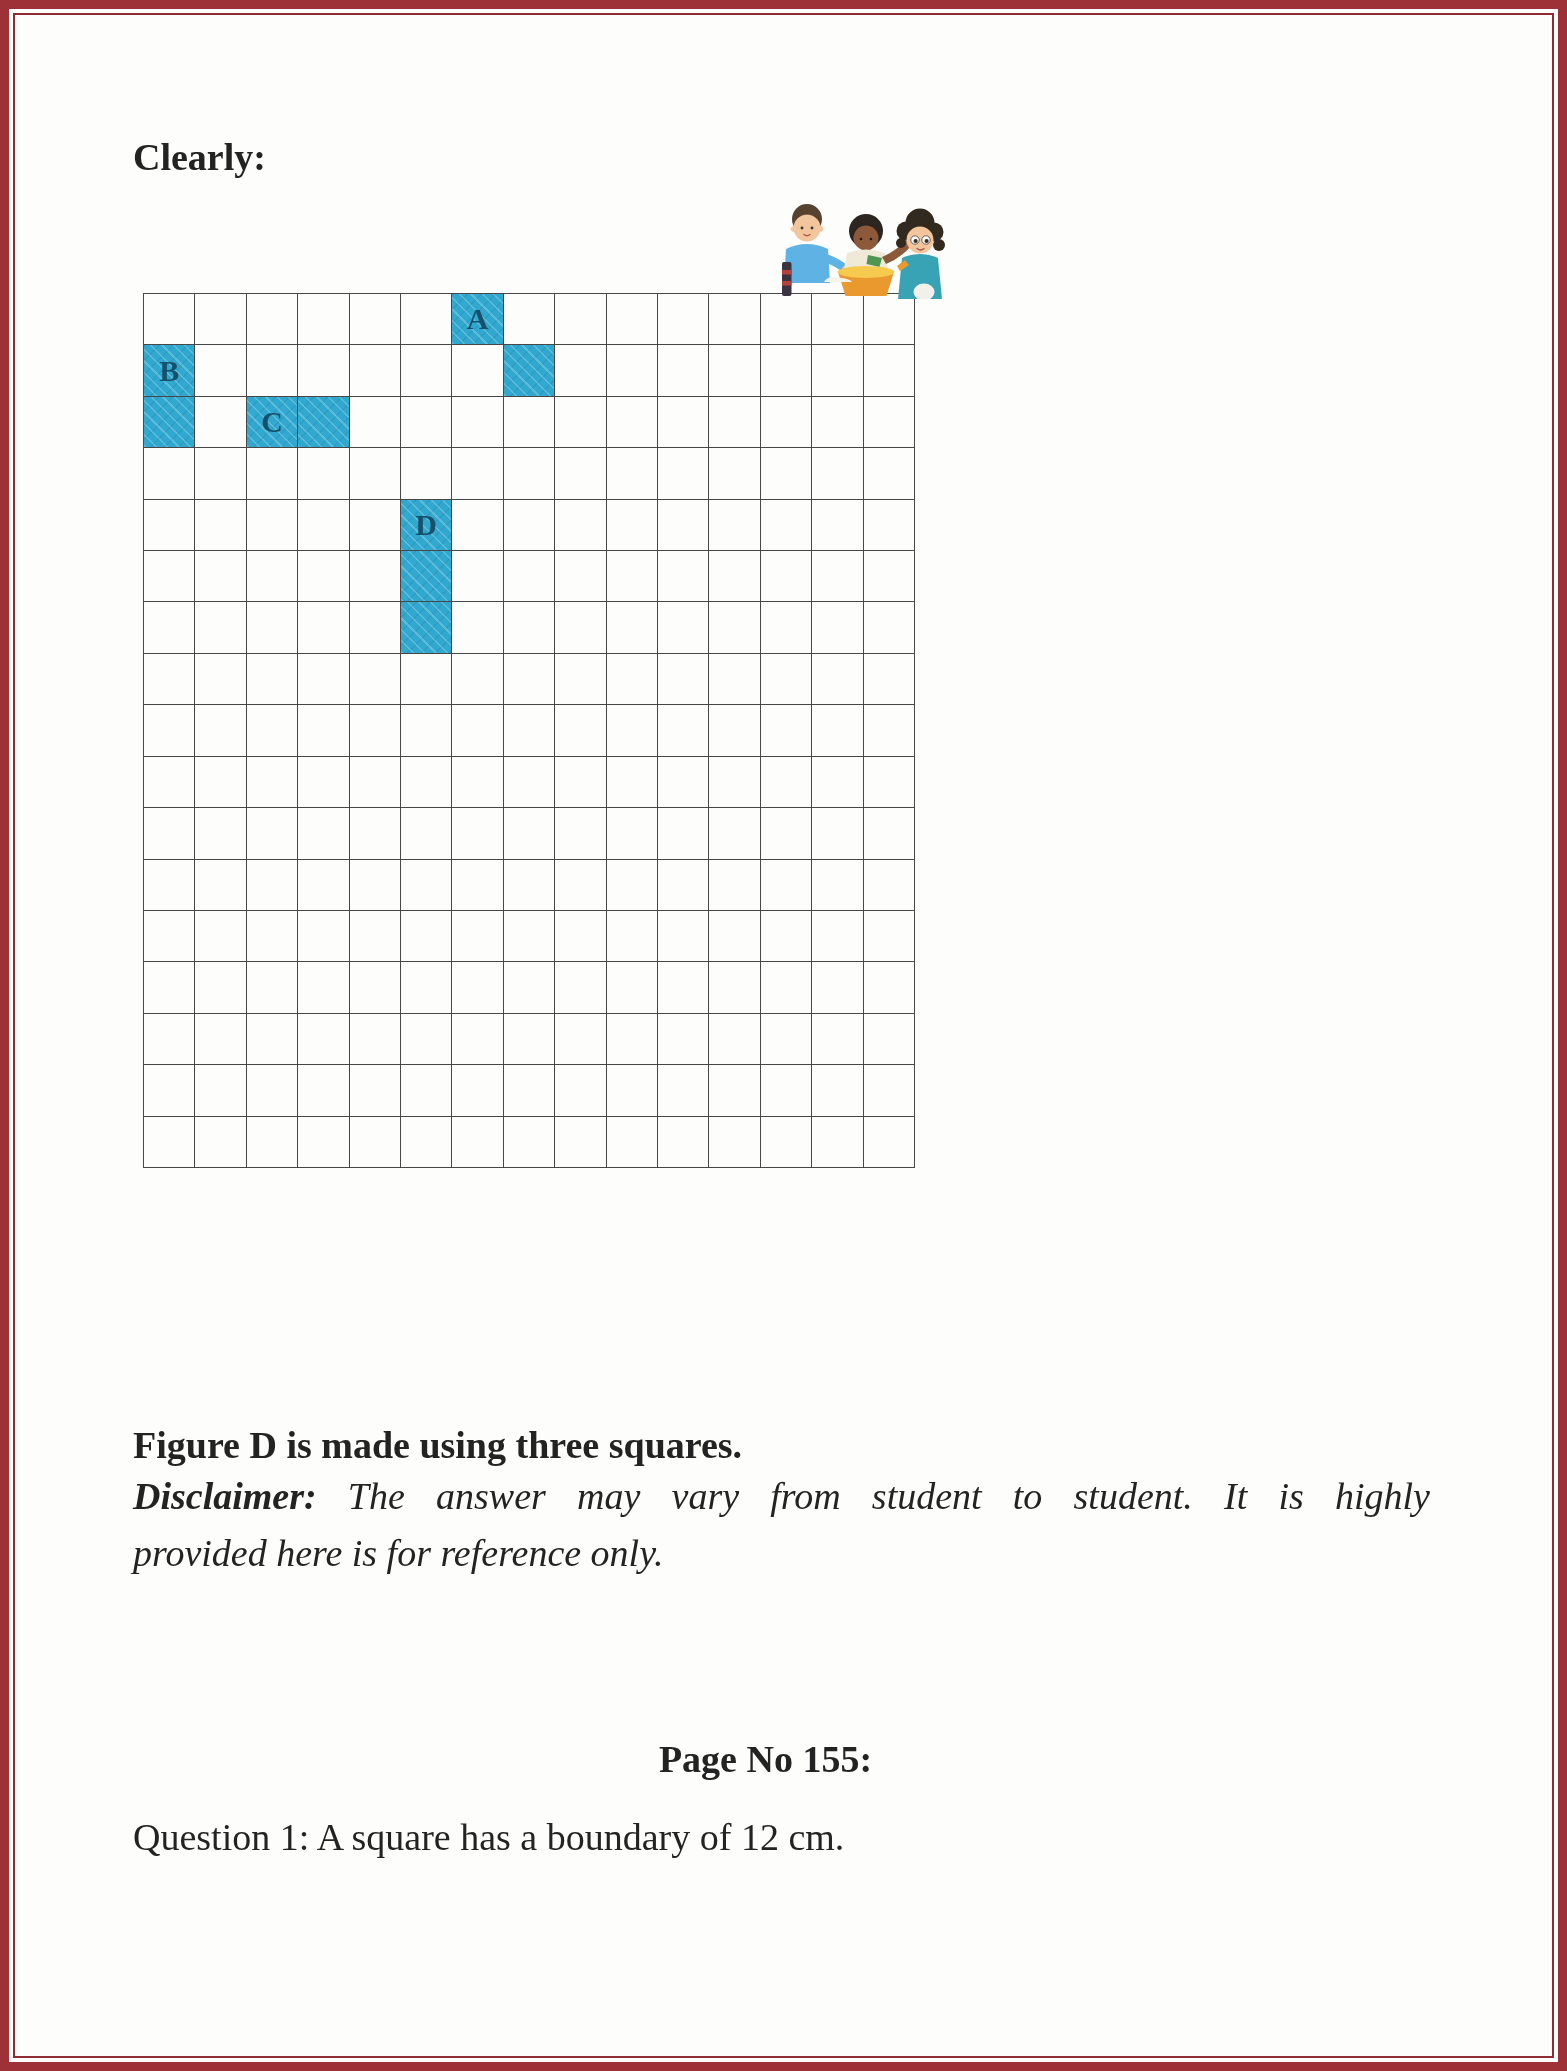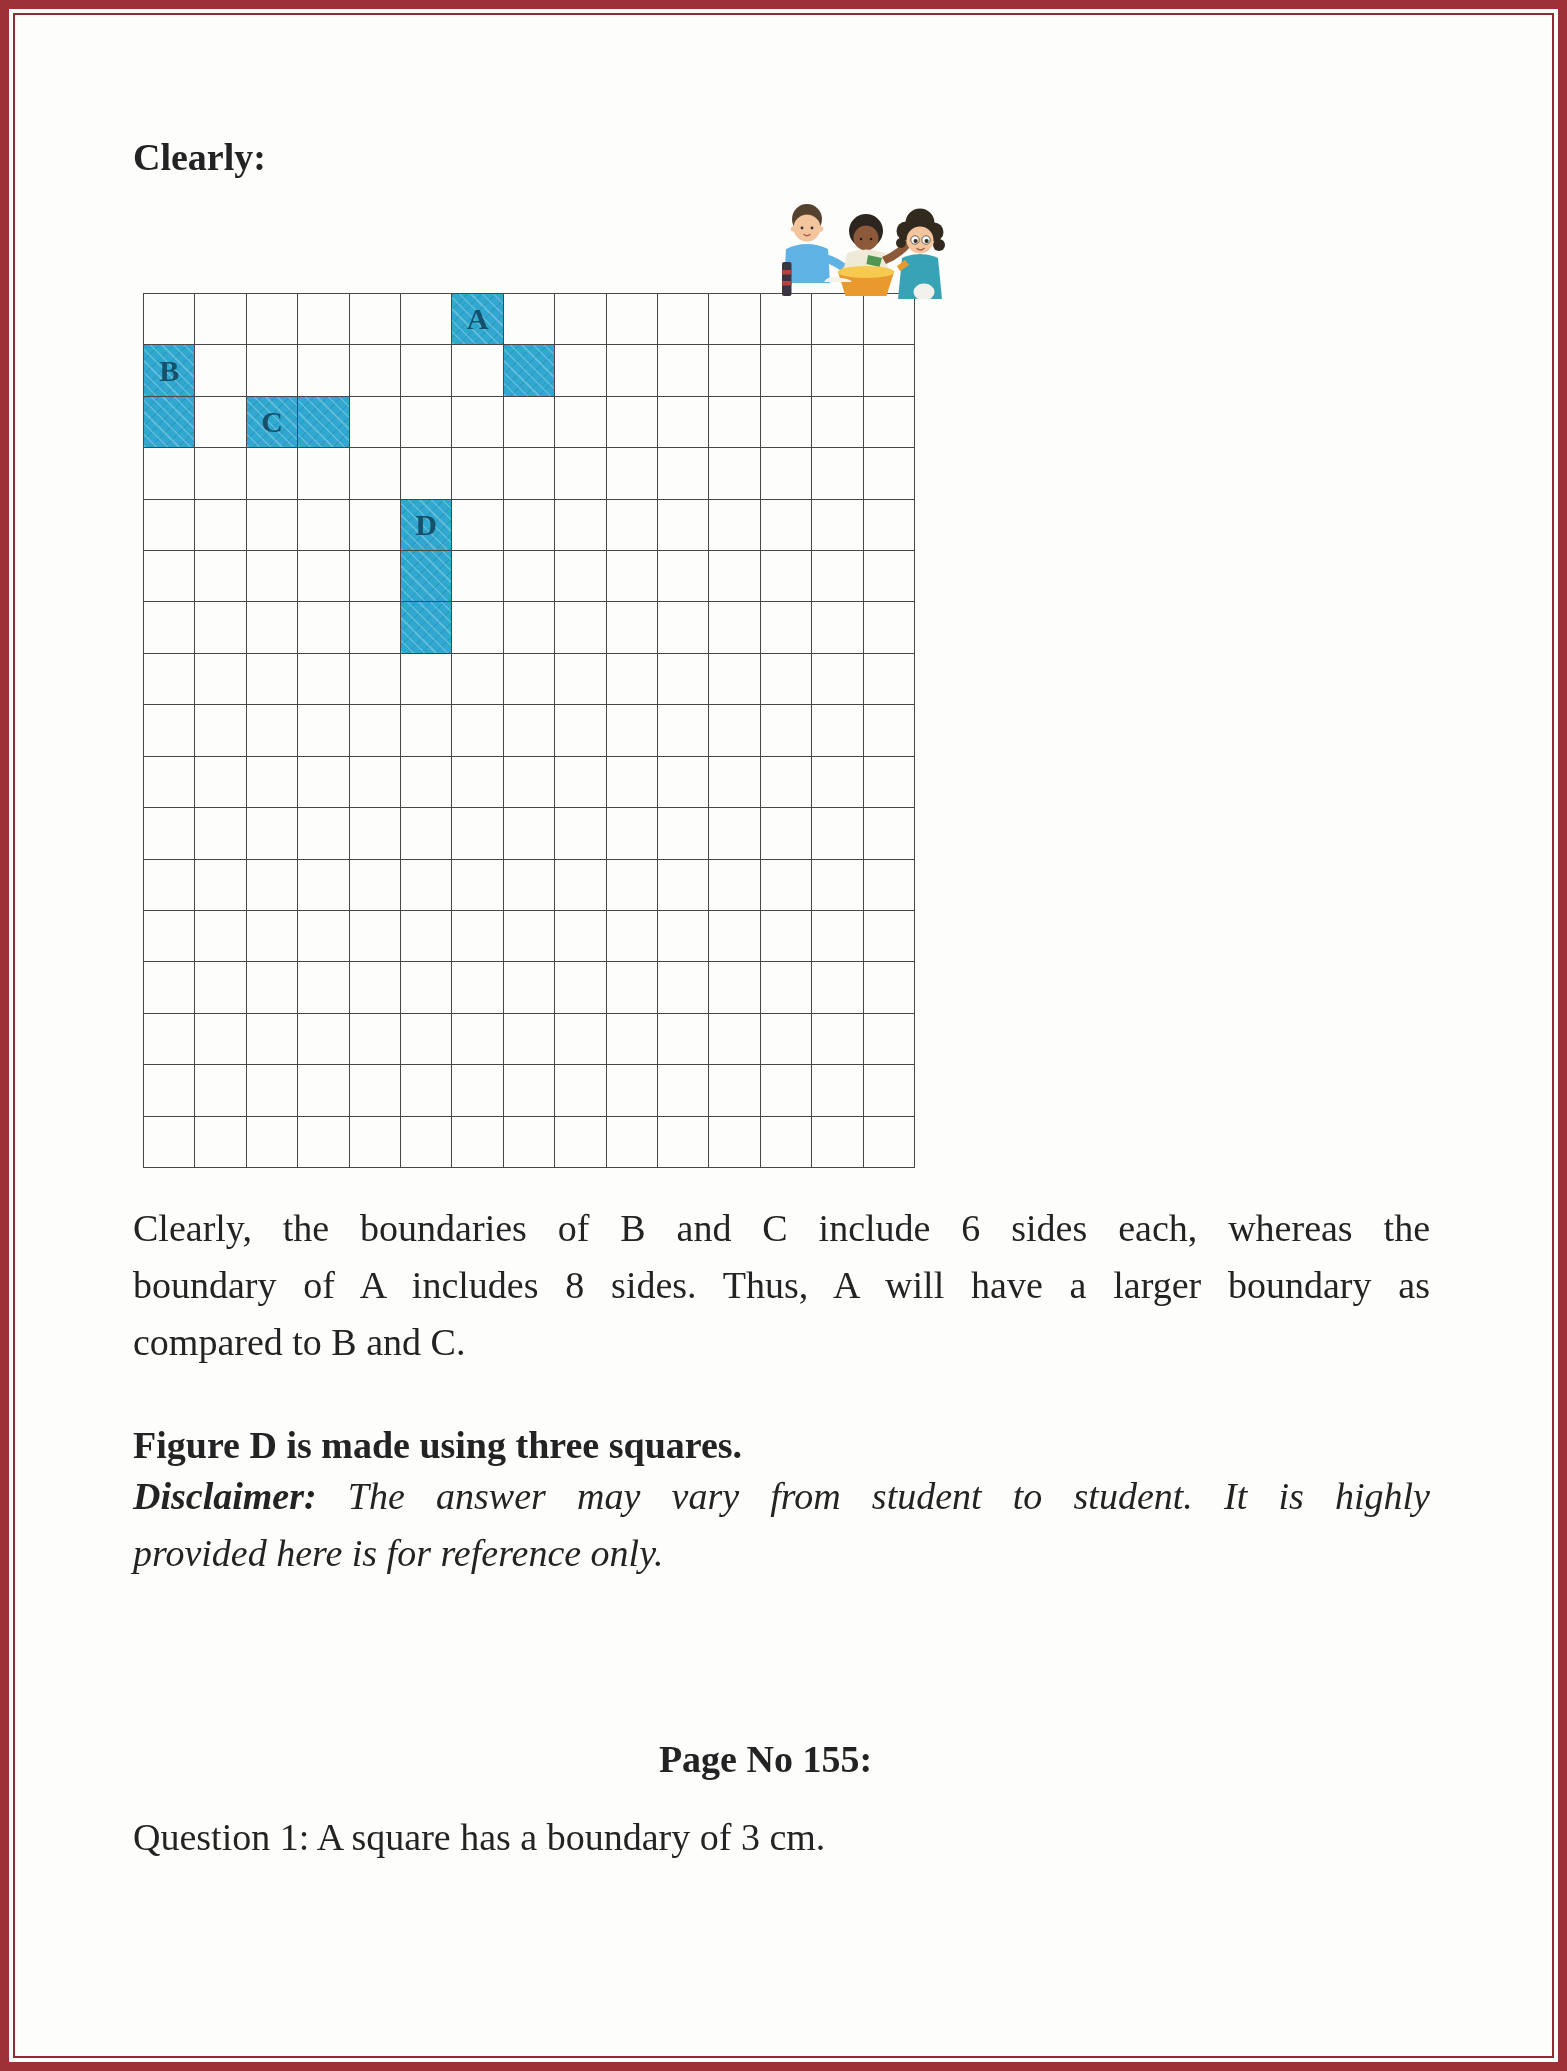--- a/index.html
+++ b/index.html
@@ -384,31 +384,26 @@
       <circle cx="152" cy="40" r="4.2" fill="#ffffff" stroke="#5a5048" stroke-width="0.9"></circle>
       <circle cx="141.6" cy="41" r="2.1" fill="#3a2d22"></circle>
       <circle cx="152.6" cy="41" r="2.1" fill="#3a2d22"></circle>
       <path d="M143,48.5 q3.5,3 7,0" stroke="#a85548" stroke-width="1.3" fill="none" stroke-linecap="round"></path>
       <path d="M128,58 q18,-8 36,0 l4,41 h-44 z" fill="#39a3b6"></path>
       <path d="M131,60 l-8,6 l3,5 l9,-6 z" fill="#e9992d"></path>
       <ellipse cx="150" cy="92" rx="10.5" ry="8.5" fill="#f2f0ea"></ellipse>
     </g>
   </svg>
 
-  <div class="tblock para para1">
-    <span class="jline">Clearly, the boundaries of B and C include 6 sides each, whereas the</span>
-    <span class="jline">boundary of A includes 8 sides. Thus, A will have a larger boundary as</span>
-    <span class="jline last">compared to B and C.</span>
-  </div>
 
   <div class="tblock para para2">Figure D is made using three squares.</div>
 
   <div class="tblock para disclaimer">
     <span class="jline"><b class="disc-label">Disclaimer:</b><span> The answer may vary from student to student. It is highly</span></span>
     <span class="jline last">provided here is for reference only.</span>
   </div>
 
   <div class="tblock page-heading">Page No 155:</div>
 
   <div class="tblock question">
-    <span class="q-label">Question 1:</span><span> A square has a boundary of 3 cm.</span>
+    <span class="q-label">Question 1:</span><span> A square has a boundary of 12 cm.</span>
   </div>
 </div>
 
 </body></html>

